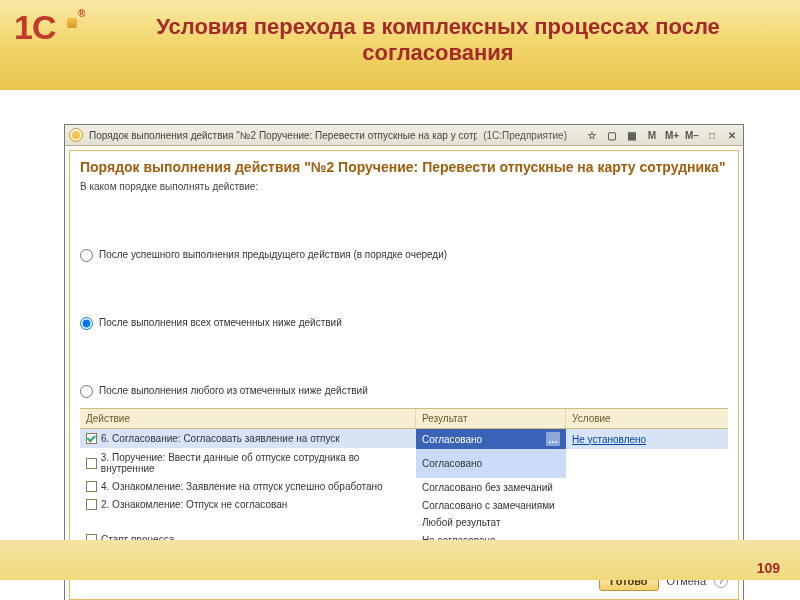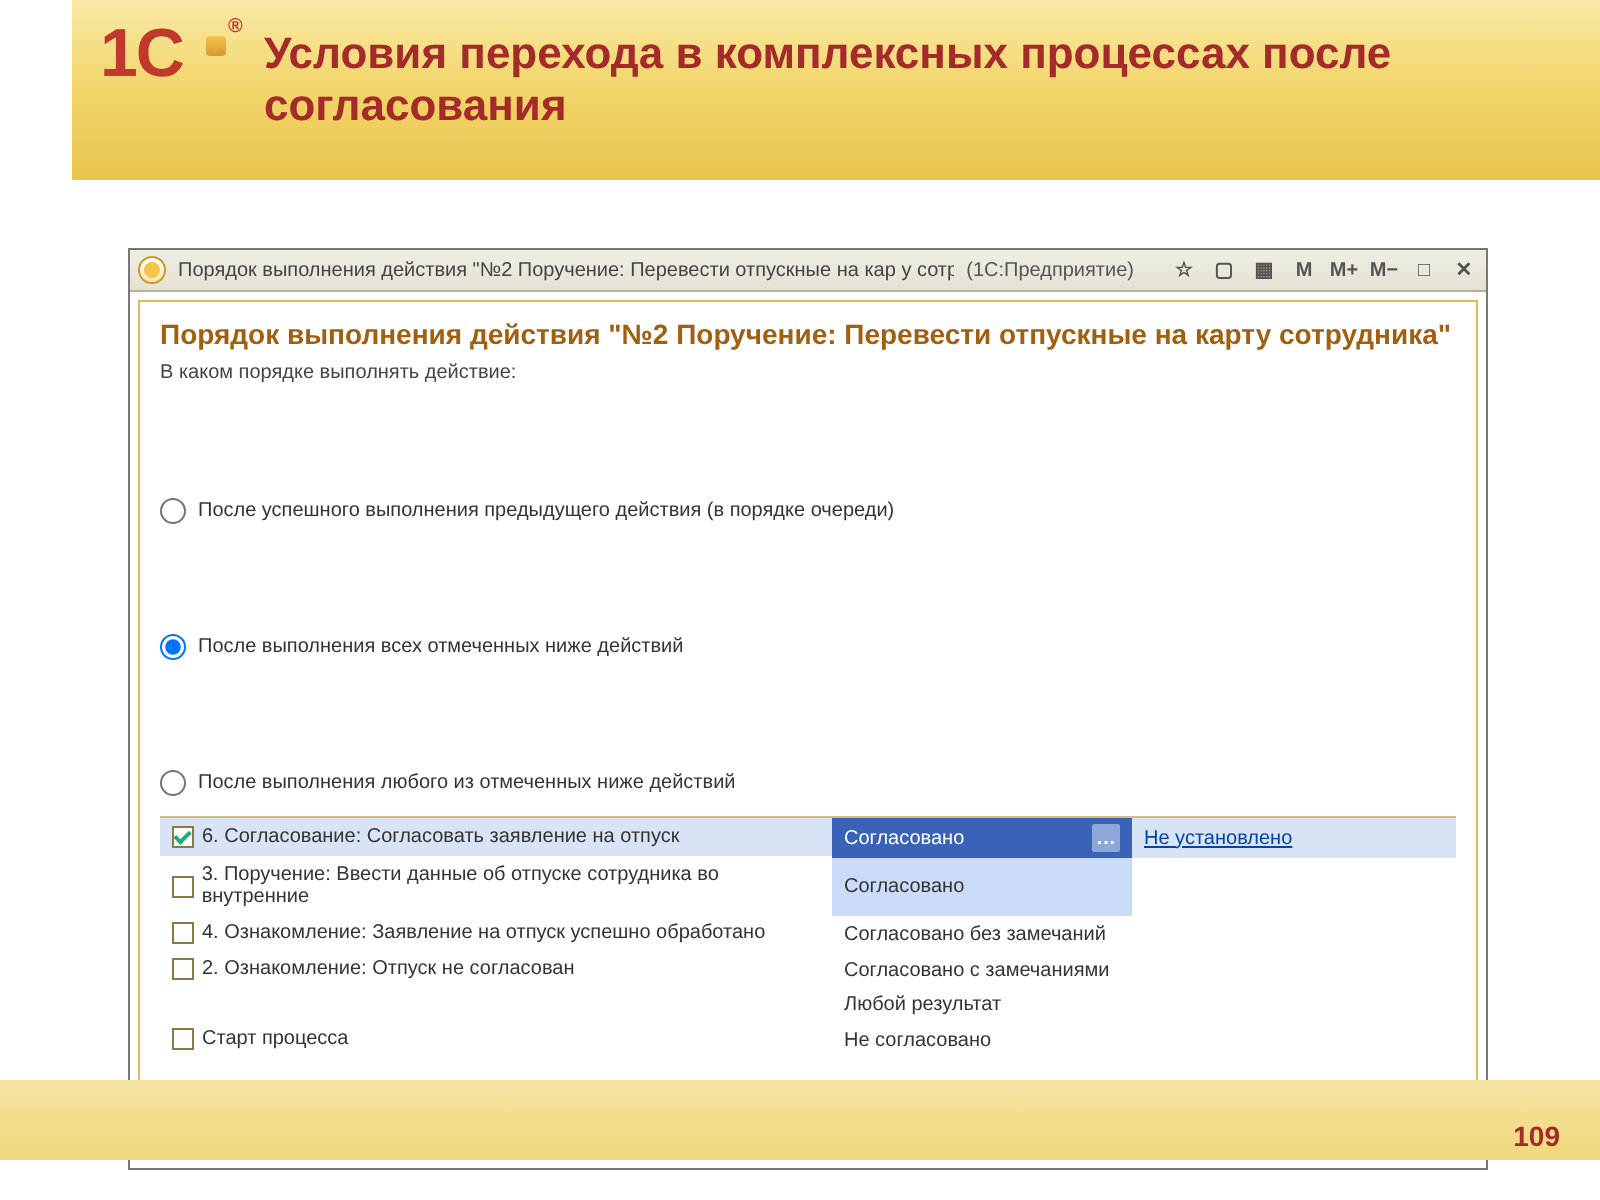--- a/index.html
+++ b/index.html
@@ -1,23 +1,23 @@
 <!DOCTYPE html>
 <html><head>
 <meta charset="utf-8">
 <style>
   * { box-sizing: border-box; margin: 0; padding: 0; }
   body { width: 800px; height: 600px; font-family: Arial, sans-serif; background: #fff; position: relative; overflow: hidden; }
-  .slide { width: 800px; height: 600px; position: relative; padding-left: 36px; }
+  .slide { width: 800px; height: 600px; position: relative; }
   .top-gradient { height: 90px; background: linear-gradient(180deg, #f9e9a5 0%, #f2d56a 50%, #e8c44d 100%); position: relative; }
   .logo { position: absolute; left: 14px; top: 10px; }
   .logo-text { font: 700 34px/1 Arial; color: #c0392b; letter-spacing: -1px; }
   .logo-btn { position: absolute; top: 8px; right: -22px; width: 10px; height: 10px; background: linear-gradient(180deg,#f6c24b,#d89a2e); border-radius: 2px; }
   .logo-reg { position: absolute; top: -2px; left: 64px; font: 700 10px Arial; color: #c0392b; }
-  .title { position: absolute; left: 96px; top: 14px; right: 20px; font: 700 22px/1.2 Arial; color: #a52a2a; }
+  .title { position: absolute; left: 96px; top: 14px; right: 20px; font: 700 22px/1.2 Arial; color: #a52a2a; text-align: center; }
   .dialog { position: absolute; left: 64px; top: 124px; width: 680px; border: 1px solid #777; background: #fff; color: #333; }
   .titlebar { display: flex; align-items: center; gap: 6px; padding: 3px 4px; background: linear-gradient(#f0ede2,#e4e1d4); border-bottom: 1px solid #b4b096; font-size: 10px; color: #555; }
   .tb-icon { width: 14px; height: 14px; background: linear-gradient(#fff,#ffe6b0); border: 1px solid #c99a2a; border-radius: 50%; display: flex; align-items: center; justify-content: center; }
   .tb-icon svg { width: 10px; height: 10px; }
   .tb-title { flex: 1; white-space: nowrap; overflow: hidden; color: #444; }
   .tb-btn { width: 14px; height: 14px; display: inline-flex; align-items: center; justify-content: center; font: 700 10px Arial; color: #555; cursor: pointer; }
   .tb-sep { width: 6px; }
   .dialog-inner { border: 1px solid #e4b95d; margin: 4px; background: #fff; }
   .heading { padding: 8px 10px 6px; font: 700 14px Arial; color: #a06010; }
   .sub { padding: 0 10px 6px; font: 400 10px Arial; color: #444; }
@@ -85,20 +85,25 @@
       <div class="heading">Порядок выполнения действия "№2 Поручение: Перевести отпускные на карту сотрудника"</div>
       <div class="sub">В каком порядке выполнять действие:</div>
 
       <div class="radios">
         <label><input type="radio" name="ord" style=""><span>После успешного выполнения предыдущего действия (в порядке очереди)</span></label>
         <label><input type="radio" name="ord" checked="" style=""><span>После выполнения всех отмеченных ниже действий</span></label>
         <label><input type="radio" name="ord" style=""><span>После выполнения любого из отмеченных ниже действий</span></label>
       </div>
 
       <div class="grid">
+        <div class="ghead">
+          <div class="c1">Действие</div>
+          <div class="c2">Результат</div>
+          <div class="c3">Условие</div>
+        </div>
 
         <div class="row sel">
           <div class="c1">
               <span class="chk on"></span>
               <span>6. Согласование: Согласовать заявление на отпуск</span>
             </div>
           <div class="c2">
               <span>Согласовано</span>
               <span class="ellips-btn">…</span>
             </div>

